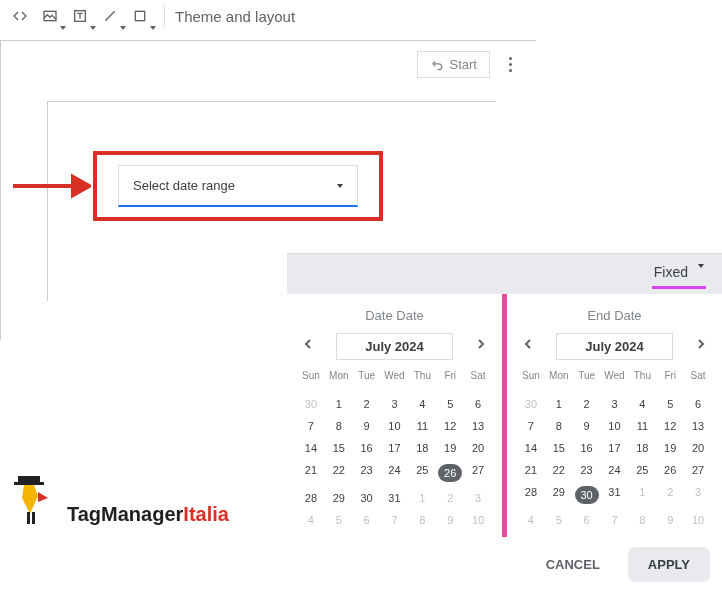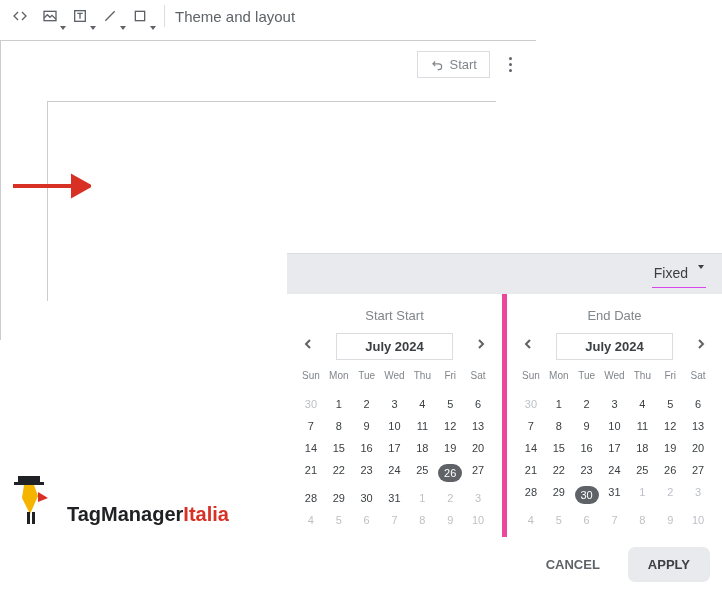--- a/index.html
+++ b/index.html
@@ -26,21 +26,21 @@
   .highlight-box { position:absolute; left:92px; top:110px; width:290px; height:70px; border:4px solid #d93025; display:flex; align-items:center; justify-content:center; }
   .date-ctrl { width:240px; border:1px solid #dadce0; border-bottom:2px solid #1a73e8; background:#fff; padding:12px 14px; font-size:13px; color:#3c4043; display:flex; justify-content:space-between; align-items:center; }
   .caret { width:0; height:0; border-left:3px solid transparent; border-right:3px solid transparent; border-top:4px solid #3c4043; }
 
   .arrow { position:absolute; left:10px; top:132px; }
   .arrow svg { width:80px; height:26px; }
 
   
   .picker { position:absolute; left:287px; top:253px; right:0; background:#fff; border-top:1px solid #dadce0; }
   .picker-header { background:#e8eaed; padding:10px 16px; display:flex; justify-content:flex-end; align-items:center; height:40px; }
-  .fixed-sel { font-size:14px; color:#3c4043; display:flex; gap:10px; border-bottom:1px solid #d946ef; padding:4px 2px 6px 2px; }
+  .fixed-sel { font-size:14px; color:#3c4043; display:flex; gap:10px; border-bottom:3px solid #d946ef; padding:4px 2px 6px 2px; }
 
   .cols { display:flex; }
   .col { flex:1; }
   .col + .col { border-left:5px solid #ec4899; }
   .col-title { text-align:center; font-size:13px; color:#80868b; padding:14px 0 10px 0; }
 
   .month-row { display:flex; align-items:flex-start; justify-content:center; gap:17px; padding:0 10px 4px 10px; }
   .nav-btn { width:22px; height:22px; display:flex; align-items:center; justify-content:center; color:#5f6368; }
   .month-box { flex:1; border:1px solid #dadce0; padding:5px 0; text-align:center; font-size:13px; font-weight:bold; color:#3c4043; }
 
@@ -114,33 +114,39 @@
         </div>
     </div>
     <div class="inner"></div>
 
     <div class="arrow">
       <svg viewBox="0 0 80 26">
           <path d="M2 13 H60 M60 13 L78 13 M62 4 L78 13 L62 22 Z" fill="#d93025" stroke="#d93025" stroke-width="4"></path>
         </svg>
     </div>
 
+    <div class="highlight-box">
+      <div class="date-ctrl">
+        <span>Select date range</span>
+        <span class="caret"></span>
+      </div>
+    </div>
   </div>
 </div>
 
 <div class="picker">
   <div class="picker-header">
     <div class="fixed-sel">
       <span>Fixed</span>
       <span class="caret"></span>
     </div>
   </div>
   <div class="cols">
     <div class="col">
-      <div class="col-title">Start Start</div>
+      <div class="col-title">Date Date</div>
       <div class="month-row">
         <div class="nav-btn">
             <svg width="10" height="10" viewBox="0 0 10 10">
               <path d="M7 1L3 5l4 4" fill="none" stroke="currentColor" stroke-width="2"></path>
             </svg>
           </div>
         <div class="month-box">July 2024</div>
         <div class="nav-btn">
             <svg width="10" height="10" viewBox="0 0 10 10">
               <path d="M3 1l4 4-4 4" fill="none" stroke="currentColor" stroke-width="2"></path>

